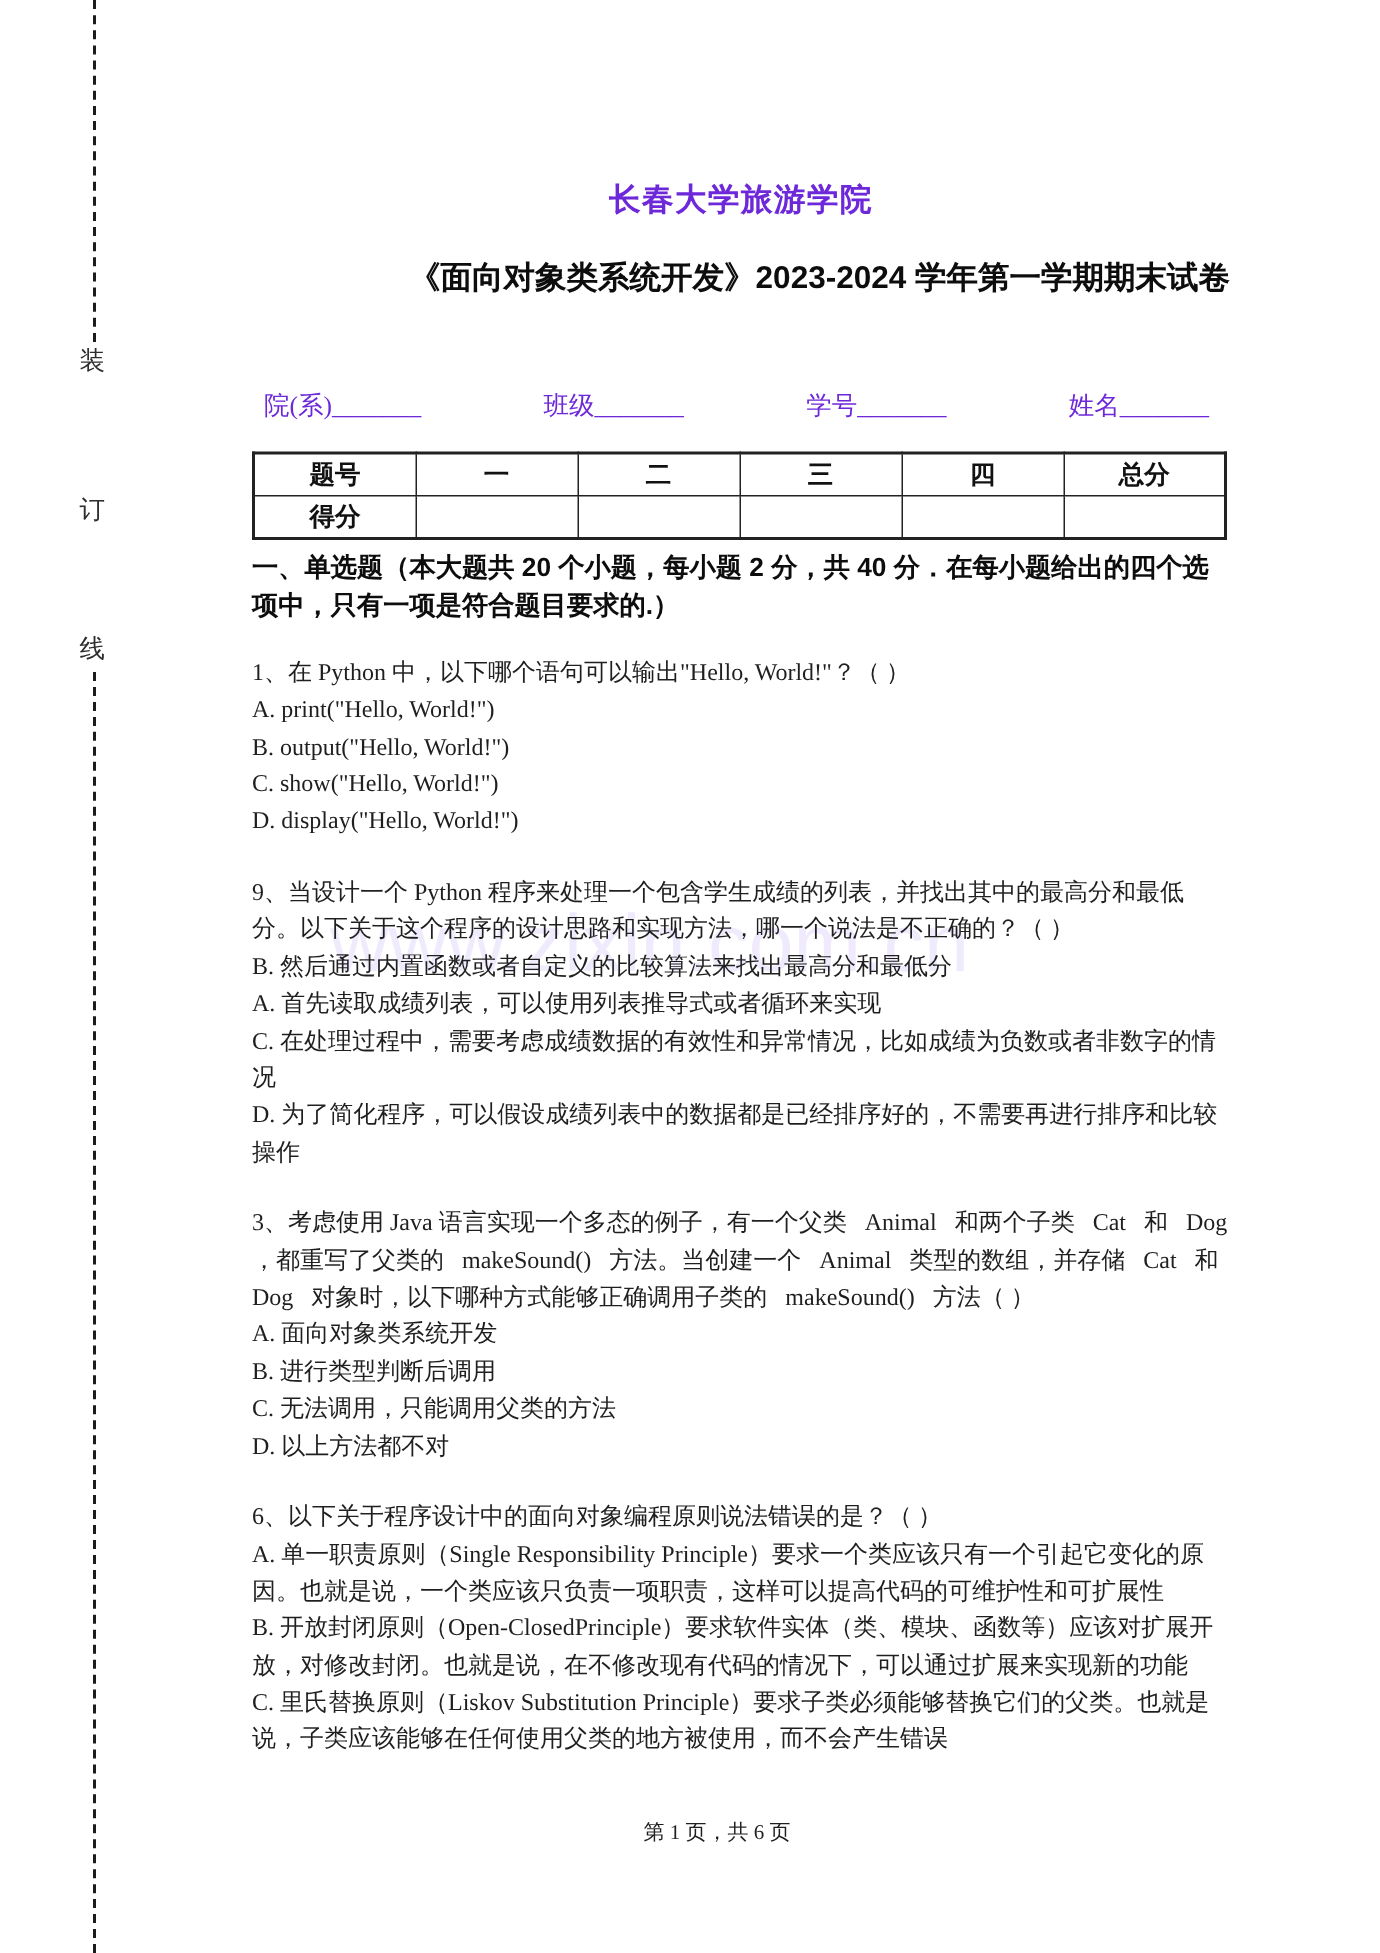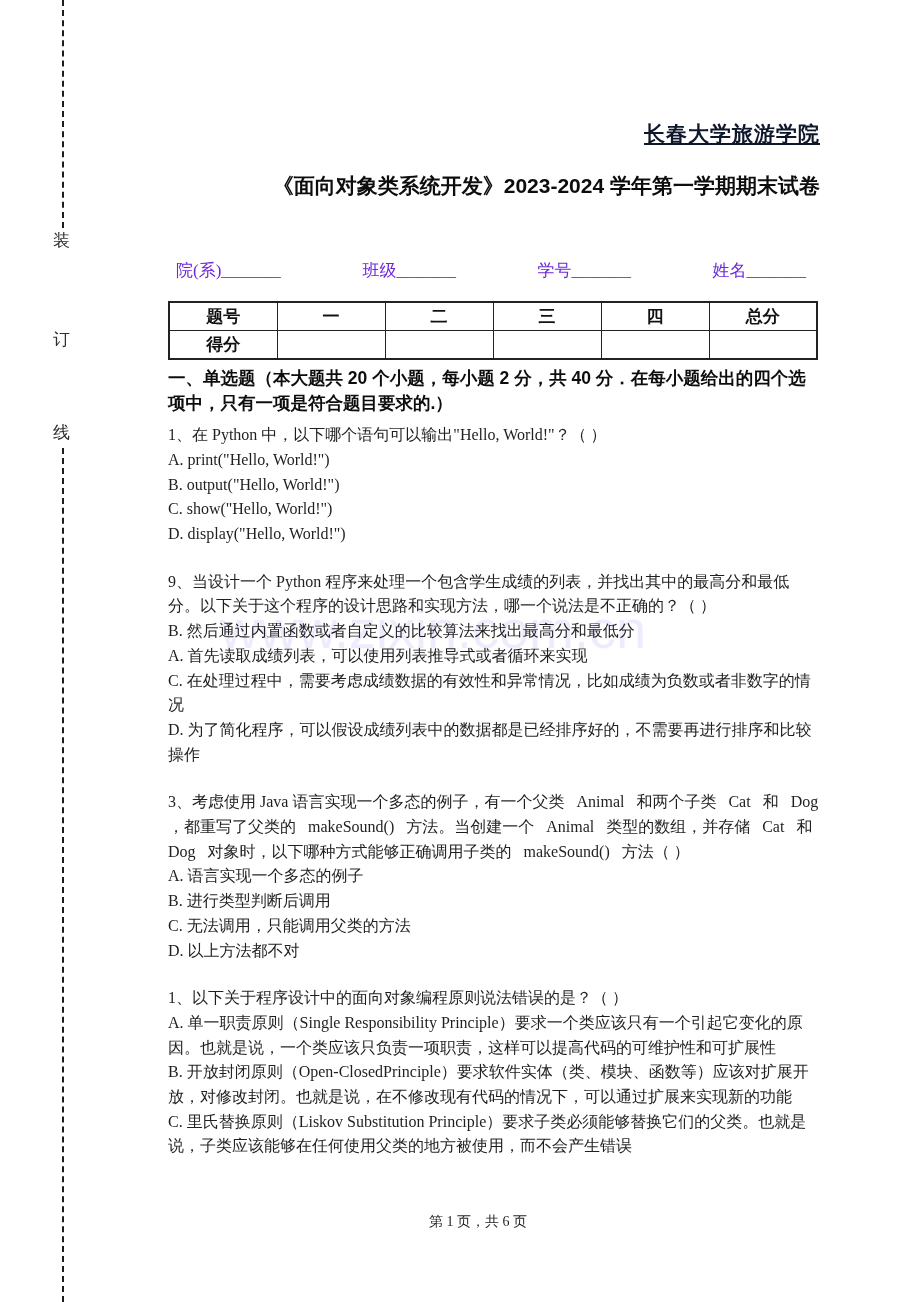--- a/index.html
+++ b/index.html
@@ -51,28 +51,27 @@
   
   .content {
     position: absolute;
     left: 168px;
     top: 0;
     width: 652px;
     z-index: 1;
   }
   .school-title {
     margin: 122px 0 0 0;
-    text-align: right;
+    text-align: center;
     font-family: "Liberation Sans", "DejaVu Sans", sans-serif;
     font-size: 21px;
     font-weight: bold;
-    color: #0f172a;
+    color: #6d28d9;
     line-height: 1.1;
     letter-spacing: 1px;
-    text-decoration: underline;
   }
   .exam-title {
     margin: 29px 0 0 0;
     text-align: right;
     font-family: "Liberation Sans", "DejaVu Sans", sans-serif;
     font-size: 21px;
     font-weight: bold;
     color: #0d0d0d;
     line-height: 1.1;
   }
@@ -100,21 +99,21 @@
     font-family: "Liberation Sans", "DejaVu Sans", sans-serif;
     font-size: 17px;
     font-weight: bold;
     color: #111111;
     padding: 0;
   }
   .score-table .head-row th { height: 28px; }
   .score-table .score-row th, .score-table .score-row td { height: 29px; }
 
   .section-title {
-    margin: 6px 0 7px 0;
+    margin: 6px 0 21px 0;
     font-family: "Liberation Sans", "DejaVu Sans", sans-serif;
     font-size: 17.5px;
     font-weight: bold;
     color: #0d0d0d;
     line-height: 25px;
   }
 
   .question { margin: 0 0 23px 0; }
   .question p {
     margin: 0;
@@ -194,28 +193,28 @@
     <div class="question">
       <p>9、当设计一个 Python 程序来处理一个包含学生成绩的列表，并找出其中的最高分和最低分。以下关于这个程序的设计思路和实现方法，哪一个说法是不正确的？（ ）</p>
       <p>B. 然后通过内置函数或者自定义的比较算法来找出最高分和最低分</p>
       <p>A. 首先读取成绩列表，可以使用列表推导式或者循环来实现</p>
       <p>C. 在处理过程中，需要考虑成绩数据的有效性和异常情况，比如成绩为负数或者非数字的情况</p>
       <p>D. 为了简化程序，可以假设成绩列表中的数据都是已经排序好的，不需要再进行排序和比较操作</p>
     </div>
 
     <div class="question">
       <p>3、考虑使用 Java 语言实现一个多态的例子，有一个父类   Animal   和两个子类   Cat   和   Dog   ，都重写了父类的   makeSound()   方法。当创建一个   Animal   类型的数组，并存储   Cat   和   Dog   对象时，以下哪种方式能够正确调用子类的   makeSound()   方法（ ）</p>
-      <p>A. 语言实现一个多态的例子</p>
+      <p>A. 面向对象类系统开发</p>
       <p>B. 进行类型判断后调用</p>
       <p>C. 无法调用，只能调用父类的方法</p>
       <p>D. 以上方法都不对</p>
     </div>
 
     <div class="question">
-      <p>1、以下关于程序设计中的面向对象编程原则说法错误的是？（ ）</p>
+      <p>6、以下关于程序设计中的面向对象编程原则说法错误的是？（ ）</p>
       <p>A. 单一职责原则（Single Responsibility Principle）要求一个类应该只有一个引起它变化的原因。也就是说，一个类应该只负责一项职责，这样可以提高代码的可维护性和可扩展性</p>
       <p>B. 开放封闭原则（Open-ClosedPrinciple）要求软件实体（类、模块、函数等）应该对扩展开放，对修改封闭。也就是说，在不修改现有代码的情况下，可以通过扩展来实现新的功能</p>
       <p>C. 里氏替换原则（Liskov Substitution Principle）要求子类必须能够替换它们的父类。也就是说，子类应该能够在任何使用父类的地方被使用，而不会产生错误</p>
     </div>
 
   </div>
 
   <div class="footer">第 1 页，共 6 页</div>
 
 </div>

